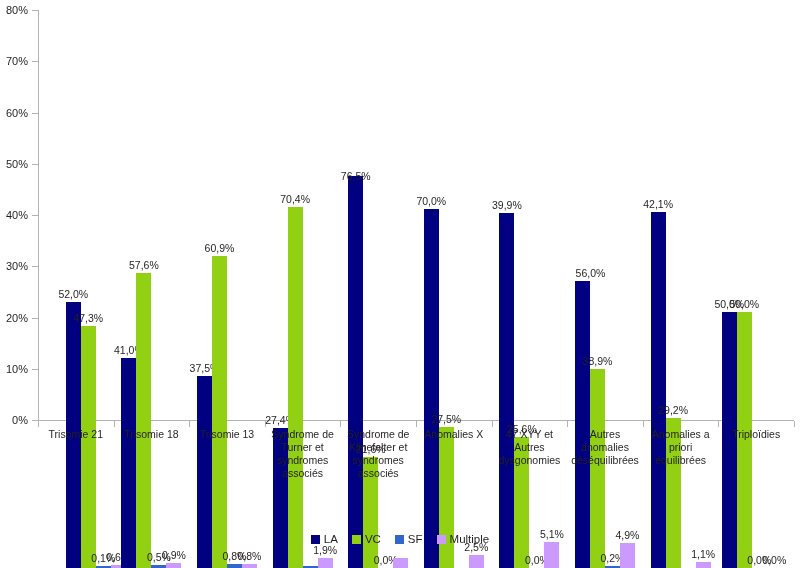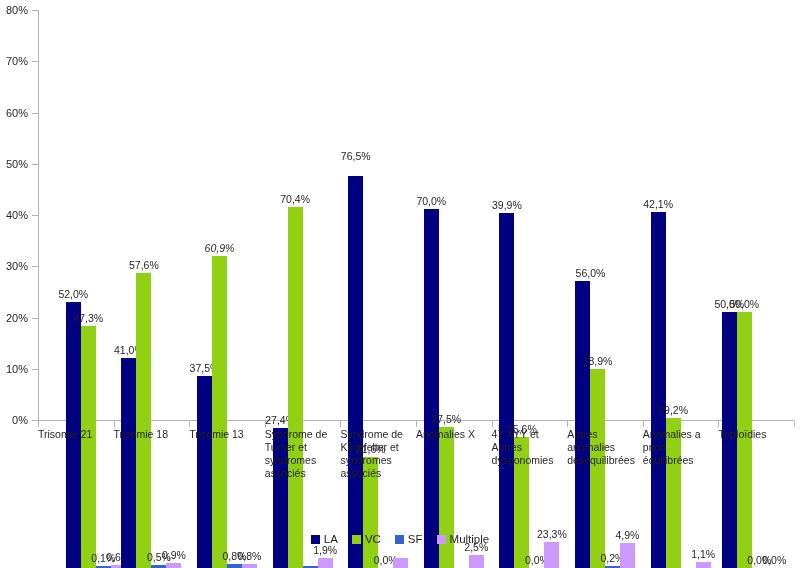--- a/index.html
+++ b/index.html
@@ -107,21 +107,21 @@
     font-size: 10.5px;
     line-height: 12px;
     color: #231f20;
     white-space: nowrap;
   }
 
   
   .cat-label {
     position: absolute;
     top: 428px;
-    text-align: left;
+    text-align: center;
     font-size: 10.5px;
     line-height: 13px;
     color: #231f20;
   }
 
   
   .legend {
     position: absolute;
     left: 0;
     top: 533px;
@@ -227,21 +227,21 @@
         </div>
       </div>
       <div class="group" style="left: 189.2px; width: 75.6px;">
         <div class="bars">
           <div class="bar-slot">
             <div class="bar la" title="LA 37,5%" style="height: 192.188px; background: rgb(0, 0, 128);"></div>
             <div class="bar-label" style="bottom: 194.188px;">37,5%</div>
           </div>
           <div class="bar-slot">
             <div class="bar vc" title="VC 60,9%" style="height: 312.113px; background: rgb(146, 208, 20);"></div>
-            <div class="bar-label" style="bottom: 314.113px; font-style: italic;">60,9%</div>
+            <div class="bar-label" style="bottom: 314.113px;">60,9%</div>
           </div>
           <div class="bar-slot">
             <div class="bar sf" title="SF 0,8%" style="height: 4.1px; background: rgb(51, 102, 204);"></div>
             <div class="bar-label" style="bottom: 6.1px;">0,8%</div>
           </div>
           <div class="bar-slot">
             <div class="bar multiple" title="Multiple 0,8%" style="height: 4.1px; background: rgb(204, 153, 255);"></div>
             <div class="bar-label" style="bottom: 6.1px;">0,8%</div>
           </div>
         </div>
@@ -262,21 +262,21 @@
           <div class="bar-slot">
             <div class="bar multiple" title="Multiple 1,9%" style="height: 9.7375px; background: rgb(204, 153, 255);"></div>
             <div class="bar-label" style="bottom: 11.7375px;">1,9%</div>
           </div>
         </div>
       </div>
       <div class="group" style="left: 340.4px; width: 75.6px;">
         <div class="bars">
           <div class="bar-slot">
             <div class="bar la" title="LA 76,5%" style="height: 392.062px; background: rgb(0, 0, 128);"></div>
-            <div class="bar-label" style="bottom: 406px; margin-top: 24px;">76,5%</div>
+            <div class="bar-label" style="bottom: 386px; margin-top: 24px;">76,5%</div>
           </div>
           <div class="bar-slot">
             <div class="bar vc" title="VC 21,6%" style="height: 110.7px; background: rgb(146, 208, 20);"></div>
             <div class="bar-label" style="bottom: 112.7px;">21,6%</div>
           </div>
           <div class="bar-slot">
             <div class="bar sf" title="SF 0,0%" style="height: 0px; background: rgb(51, 102, 204);"></div>
             <div class="bar-label" style="bottom: 2px;">0,0%</div>
           </div>
           <div class="bar-slot">
@@ -312,21 +312,21 @@
           <div class="bar-slot">
             <div class="bar vc" title="VC 25,6%" style="height: 131.2px; background: rgb(146, 208, 20);"></div>
             <div class="bar-label" style="bottom: 133.2px;">25,6%</div>
           </div>
           <div class="bar-slot">
             <div class="bar sf" title="SF 0,0%" style="height: 0px; background: rgb(51, 102, 204);"></div>
             <div class="bar-label" style="bottom: 2px;">0,0%</div>
           </div>
           <div class="bar-slot">
             <div class="bar multiple" title="Multiple 5,1%" style="height: 26.1375px; background: rgb(204, 153, 255);"></div>
-            <div class="bar-label" style="bottom: 28.1375px;">23,3%</div>
+            <div class="bar-label" style="bottom: 28.1375px;">5,1%</div>
           </div>
         </div>
       </div>
       <div class="group" style="left: 567.2px; width: 75.6px;">
         <div class="bars">
           <div class="bar-slot">
             <div class="bar la" title="LA 56,0%" style="height: 287px; background: rgb(0, 0, 128);"></div>
             <div class="bar-label" style="bottom: 289px; padding-left: 16px;">56,0%</div>
           </div>
           <div class="bar-slot">

